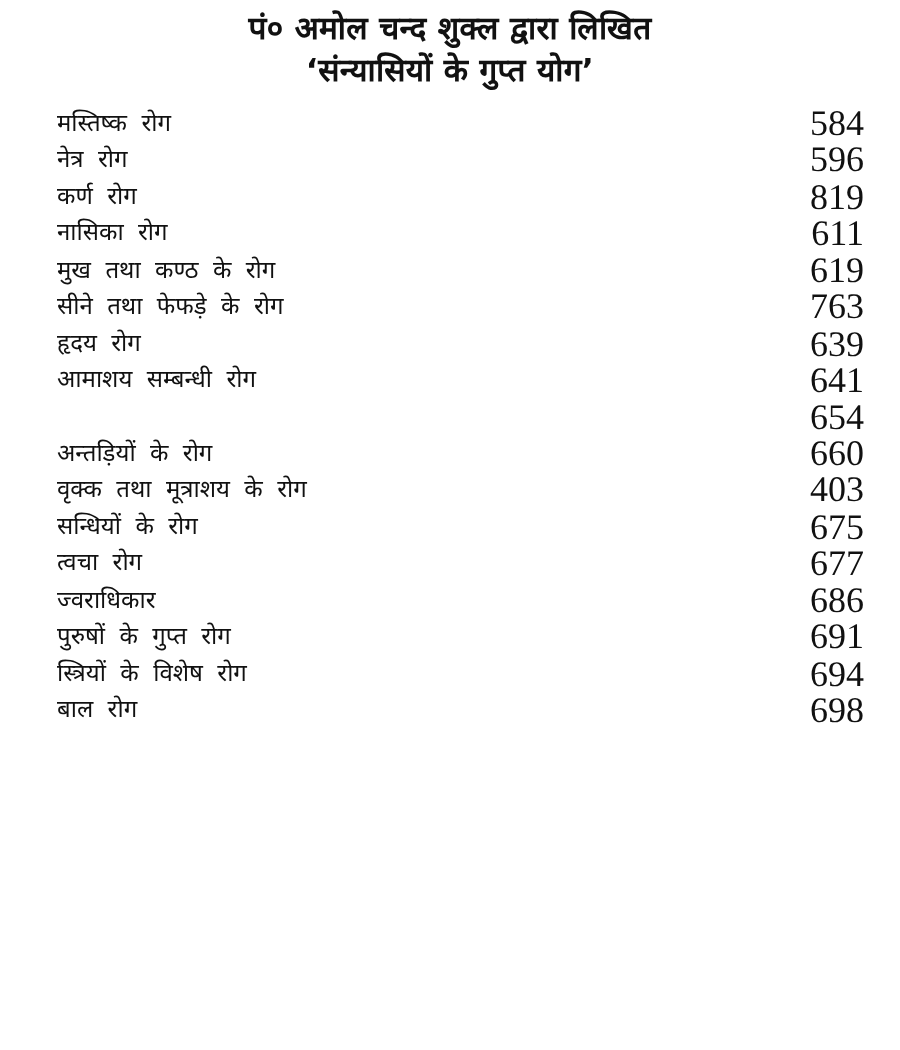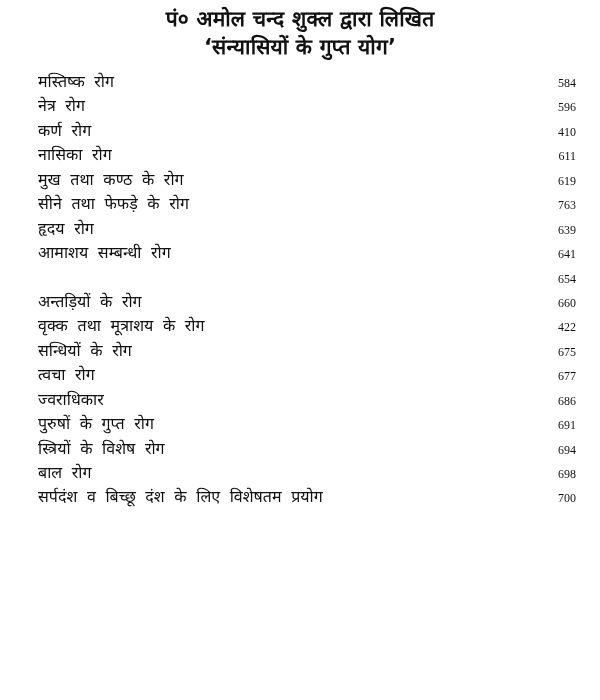--- a/index.html
+++ b/index.html
@@ -52,21 +52,21 @@
       top: 0;
       font-size: 16px;
       font-family: Liberation Mono, monospace;
       white-space: nowrap;
     }
     .toc-page {
       position: absolute;
       right: 2px;
       top: 0;
       font-family: "Liberation Serif", serif;
-      font-size: 12px;
+      font-size: 24px;
       white-space: nowrap;
     }
   </style>
 </head>
 <body>
 
 <div class="page">
   <div class="heading line1">पं० अमोल चन्द शुक्ल द्वारा लिखित</div>
   <div class="heading line2">‘संन्यासियों के गुप्त योग’</div>
 
@@ -74,21 +74,21 @@
     <li class="toc-row">
         <span class="toc-title">मस्तिष्क रोग</span>
         <span class="toc-page">584</span>
       </li>
     <li class="toc-row">
         <span class="toc-title">नेत्र रोग</span>
         <span class="toc-page">596</span>
       </li>
     <li class="toc-row">
         <span class="toc-title">कर्ण रोग</span>
-        <span class="toc-page">410</span>
+        <span class="toc-page">819</span>
       </li>
     <li class="toc-row">
         <span class="toc-title">नासिका रोग</span>
         <span class="toc-page">611</span>
       </li>
     <li class="toc-row">
         <span class="toc-title">मुख तथा कण्ठ के रोग</span>
         <span class="toc-page">619</span>
       </li>
     <li class="toc-row">
@@ -105,21 +105,21 @@
       </li>
     <li class="toc-row">
         <span class="toc-page">654</span>
       </li>
     <li class="toc-row">
         <span class="toc-title">अन्तड़ियों के रोग</span>
         <span class="toc-page">660</span>
       </li>
     <li class="toc-row">
         <span class="toc-title">वृक्क तथा मूत्राशय के रोग</span>
-        <span class="toc-page">422</span>
+        <span class="toc-page">403</span>
       </li>
     <li class="toc-row">
         <span class="toc-title">सन्धियों के रोग</span>
         <span class="toc-page">675</span>
       </li>
     <li class="toc-row">
         <span class="toc-title">त्वचा रोग</span>
         <span class="toc-page">677</span>
       </li>
     <li class="toc-row">
@@ -131,18 +131,14 @@
         <span class="toc-page">691</span>
       </li>
     <li class="toc-row">
         <span class="toc-title">स्त्रियों के विशेष रोग</span>
         <span class="toc-page">694</span>
       </li>
     <li class="toc-row">
         <span class="toc-title">बाल रोग</span>
         <span class="toc-page">698</span>
       </li>
-    <li class="toc-row">
-        <span class="toc-title">सर्पदंश व बिच्छू दंश के लिए विशेषतम प्रयोग</span>
-        <span class="toc-page">700</span>
-      </li>
   </ul>
 </div>
 
 </body></html>

